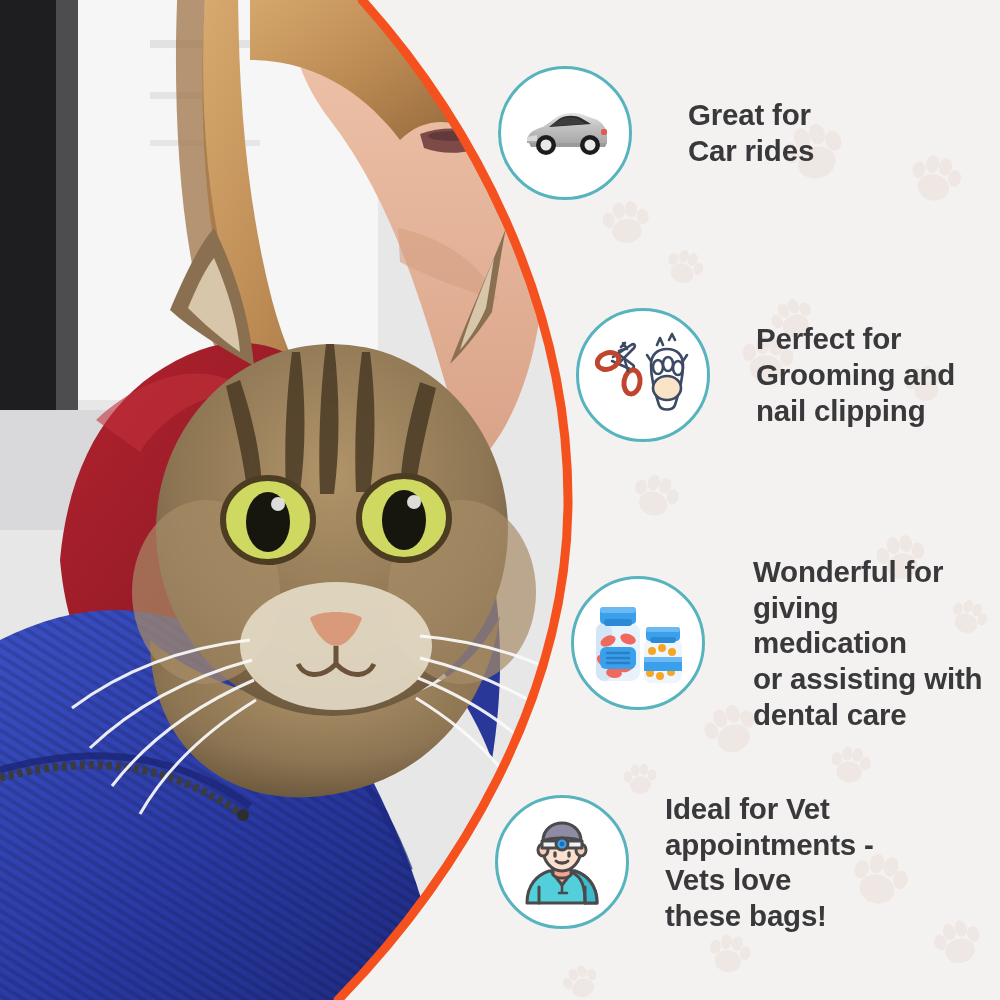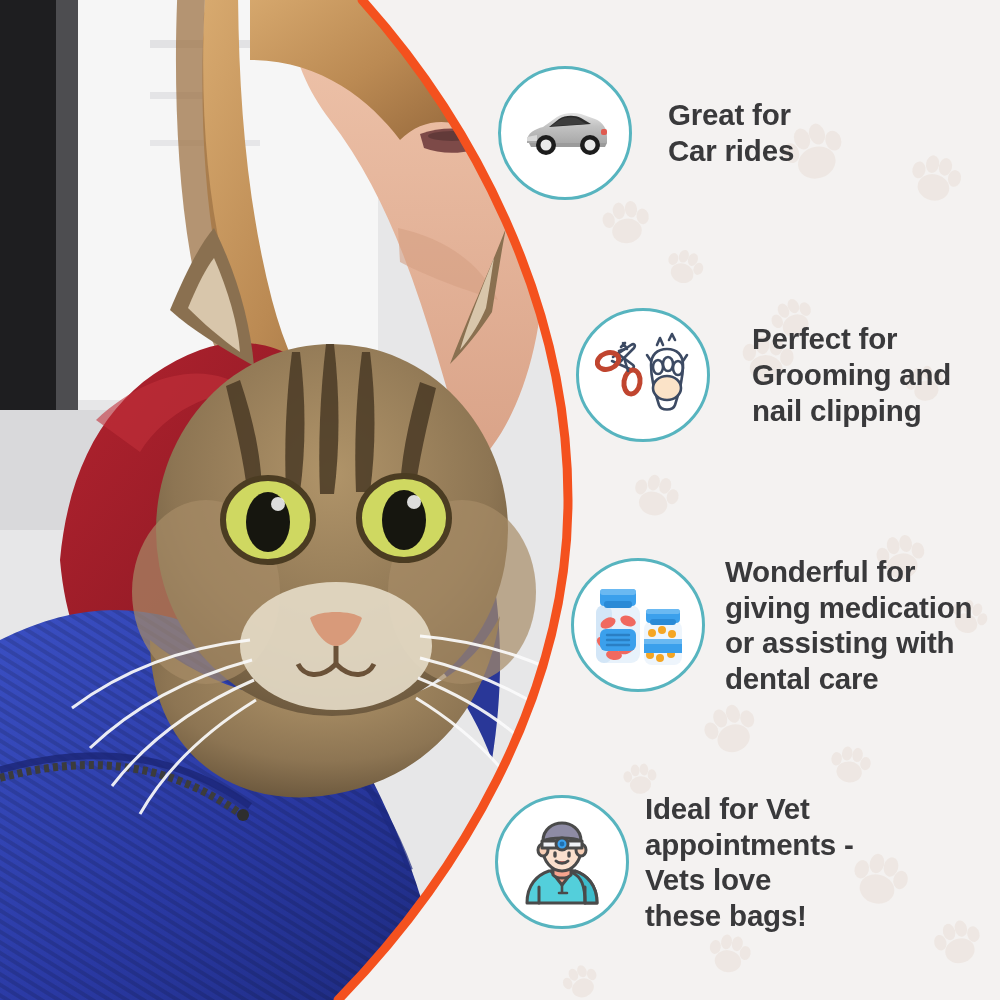--- a/index.html
+++ b/index.html
@@ -23,21 +23,21 @@
     position:absolute;left:0;top:0;width:600px;height:1000px;z-index:3;
     -webkit-clip-path:url(#arcClip);clip-path:url(#arcClip);
   }
   #photo{position:absolute;inset:0;}
 
   
   #arc-stroke{position:absolute;left:0;top:0;width:620px;height:1000px;z-index:4;pointer-events:none;}
 
   
   #features{position:absolute;inset:0;z-index:5;}
-  .feature{position:absolute;display:flex;align-items:center;}
+  .feature{position:absolute;display:flex;align-items:center;gap:20px;}
   .badge{
     width:134px;height:134px;border-radius:50%;
     background:#ffffff;border:3px solid #57b4bf;
     box-sizing:border-box;display:flex;align-items:center;justify-content:center;
     flex:0 0 auto;
   }
   .badge svg{display:block;}
   .ftext{
     margin-left:32px;
     color:#39393b;
@@ -48,22 +48,22 @@
     white-space:pre-line;
   }
 
   
   #feature-1{left:498px;top:66px;}
   #feature-2{left:576px;top:308px;}
   #feature-3{left:571px;top:554px;}
   #feature-4{left:495px;top:791px;}
 
   #feature-1 .ftext{margin-left:36px;}
-  #feature-2 .ftext{margin-left:42px;}
-  #feature-3 .ftext{margin-left:20px;}
+  #feature-2 .ftext{margin-left:26px;}
+  #feature-3 .ftext{margin-left:28px;}
   #feature-4 .ftext{margin-left:16px;}
 </style>
 </head>
 <body>
 
 <div id="stage">
 
   <svg width="0" height="0" style="position:absolute" aria-hidden="true">
     <defs>
       <clipPath id="arcClip" clipPathUnits="userSpaceOnUse">

